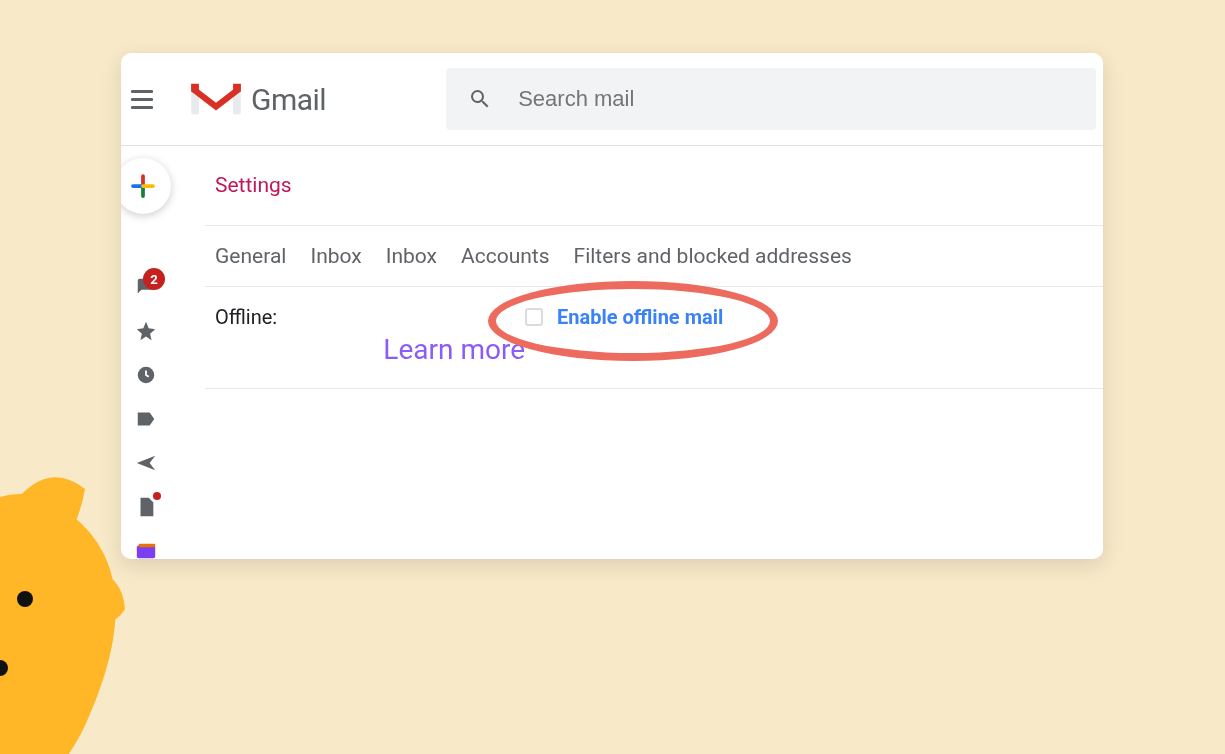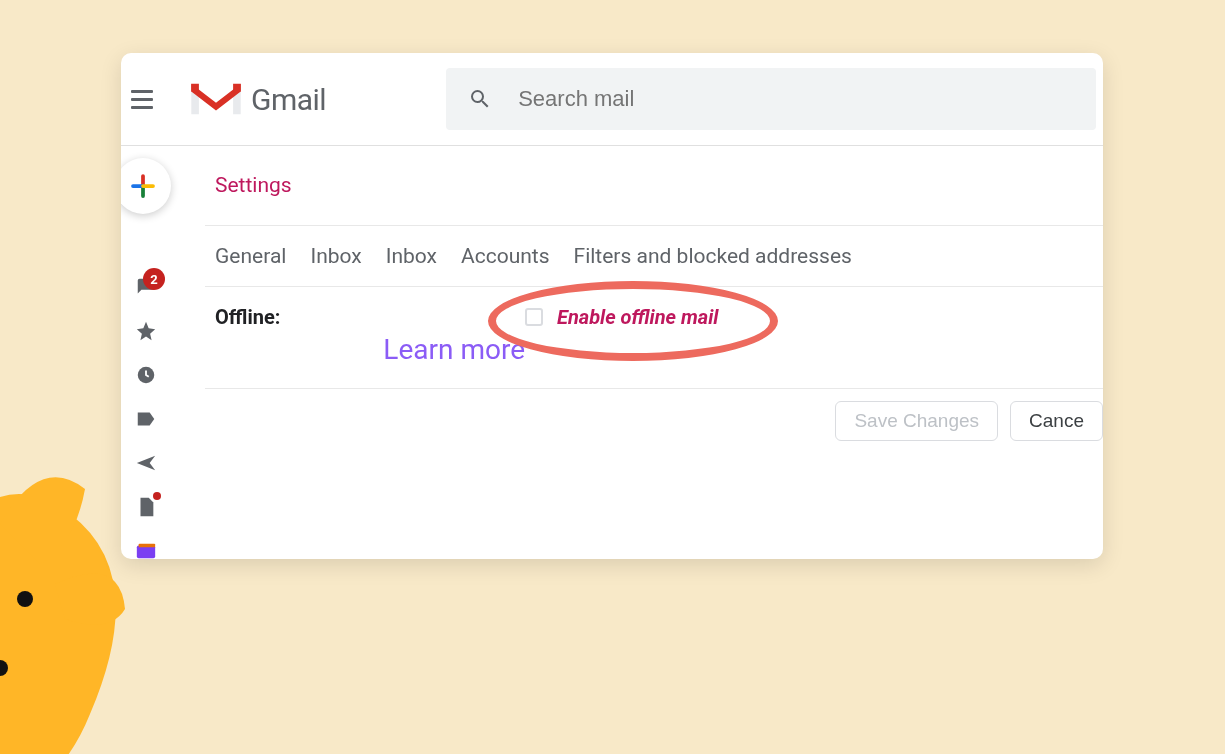--- a/index.html
+++ b/index.html
@@ -191,21 +191,21 @@
       align-items: flex-start;
       padding-top: 18px;
       padding-bottom: 22px;
       position: relative;
     }
     .offline-left {
       width: 310px;
     }
     .offline-label {
       font-size: 20px;
-      font-weight: 700;
+      font-weight: 400;
       color: #202124;
     }
     .learn-more {
       display: block;
       color: #8b5cf6;
       font-size: 28px;
       text-decoration: none;
       margin-top: 4px;
       cursor: pointer;
       text-align: right;
@@ -221,22 +221,21 @@
       width: 18px;
       height: 18px;
       border: 2px solid #dadce0;
       border-radius: 3px;
       cursor: pointer;
       background: #fff;
     }
     .checkbox-label {
       font-size: 20px;
       font-weight: 700;
-      color: #be185d;
-      font-style: italic;
+      color: #3b82f6;
     }
     .highlight-oval {
       position: absolute;
       left: 273px;
       top: -6px;
       width: 290px;
       height: 80px;
       border: 8px solid #ed6a5e;
       border-radius: 50%;
       z-index: 1;
@@ -388,19 +387,15 @@
         <div class="offline-label">Offline:</div>
         <a class="learn-more">Learn more</a>
       </div>
       <div class="offline-checkbox-wrap">
         <div class="checkbox"></div>
         <span class="checkbox-label">Enable offline mail</span>
       </div>
     </div>
     <div class="hr"></div>
 
-    <div class="button-row">
-      <button class="btn btn-disabled">Save Changes</button>
-      <button class="btn btn-cancel">Cance</button>
-    </div>
   </div>
 
 </div>
 
 </body></html>

